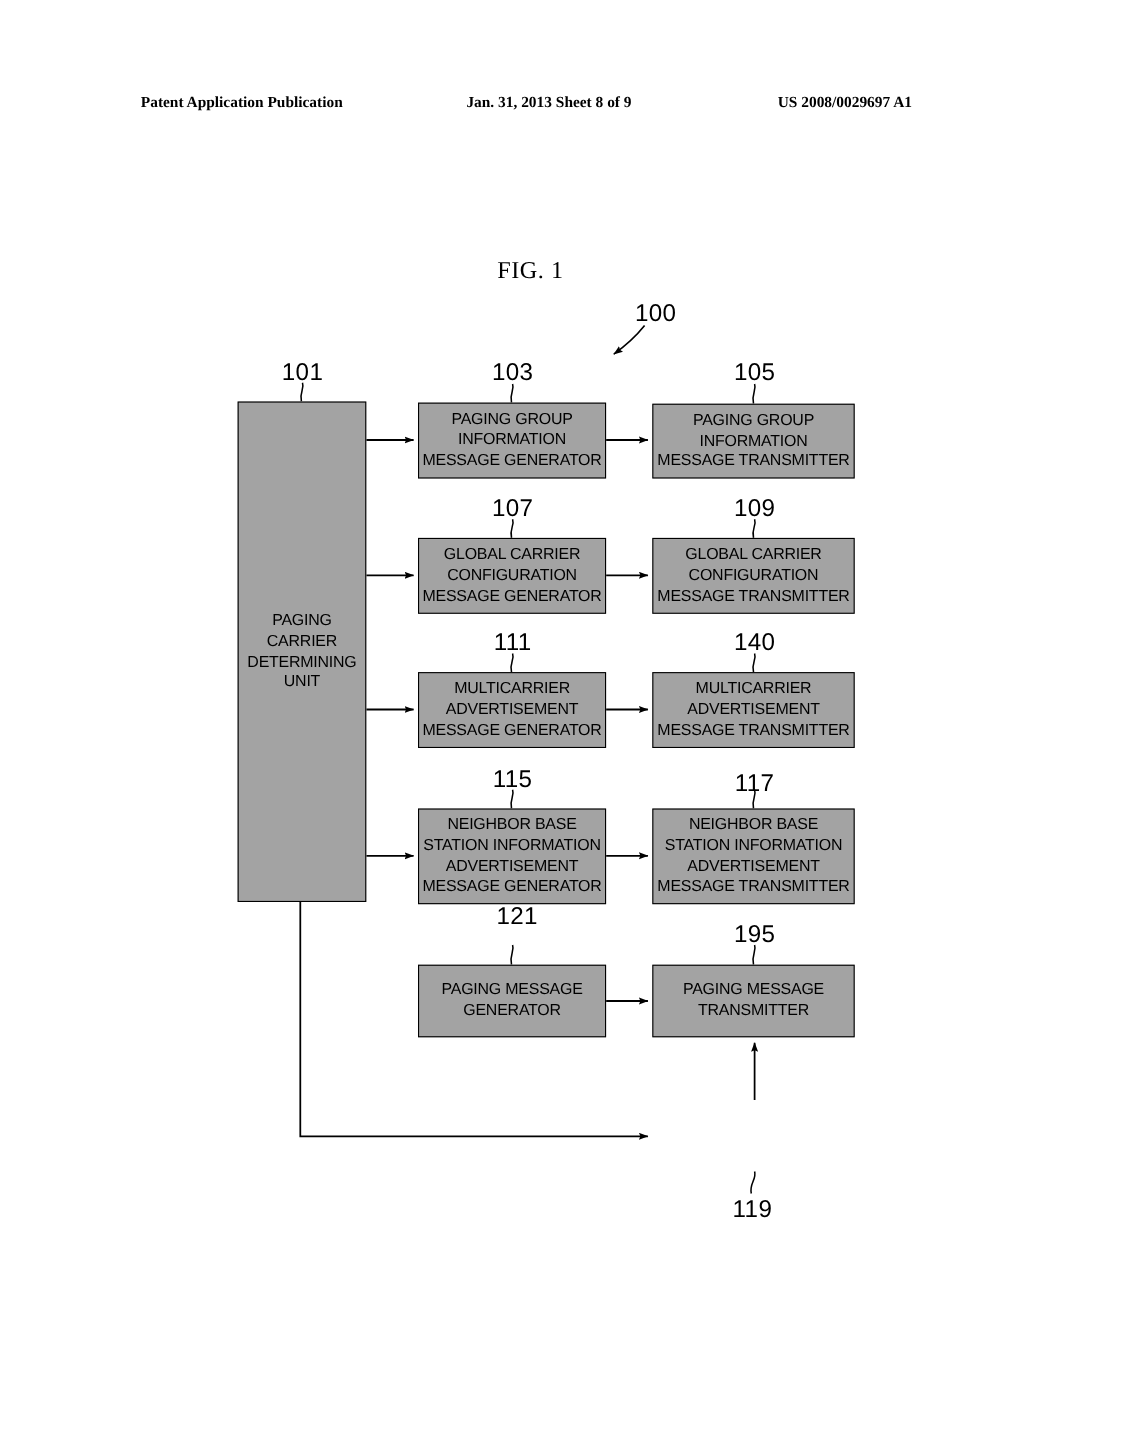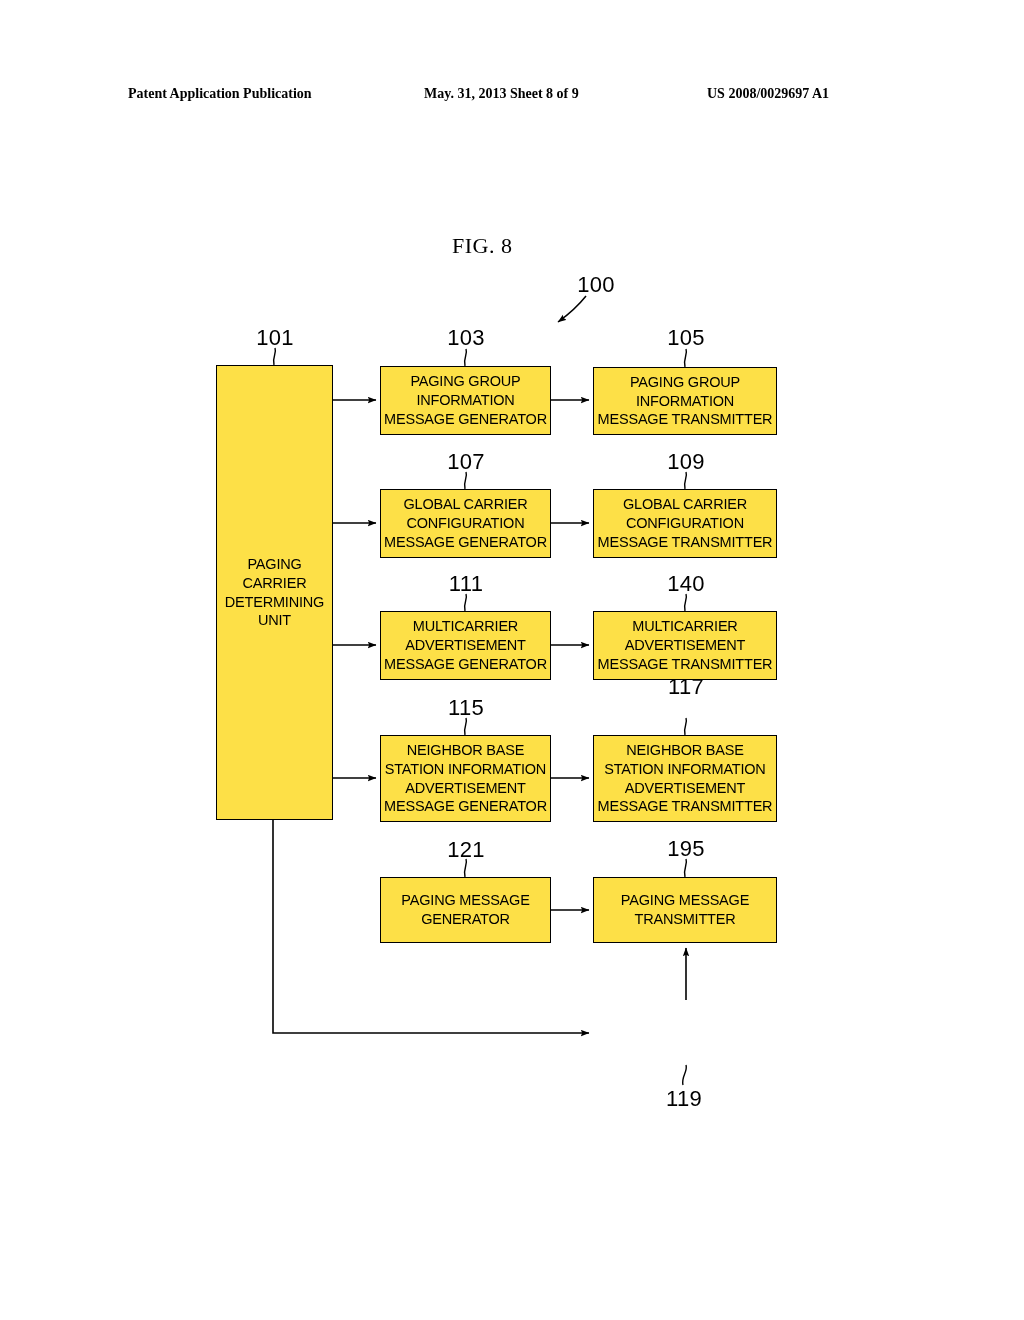--- a/index.html
+++ b/index.html
@@ -57,21 +57,21 @@
     width: 1024px;
     height: 1320px;
     pointer-events: none;
   }
 
   
   .node {
     position: absolute;
     box-sizing: border-box;
     border: 1.6px solid #000000;
-    background: #fde047;
+    background: #a3a3a3;
     display: flex;
     align-items: center;
     justify-content: center;
     text-align: center;
     font-family: "Liberation Sans", sans-serif;
     font-size: 14.5px;
     line-height: 1.30;
     letter-spacing: -0.2px;
   }
   .node .lines { padding: 0 3px; white-space: pre-line; }
@@ -84,25 +84,25 @@
     letter-spacing: 0.3px;
     text-align: center;
     width: 46px;
   }
 </style>
 </head>
 <body>
 
 <div id="page-header">
   <span class="hdr-left">Patent Application Publication</span>
-  <span class="hdr-center">May. 31, 2013  Sheet 8 of 9</span>
+  <span class="hdr-center">Jan. 31, 2013  Sheet 8 of 9</span>
   <span class="hdr-right">US 2008/0029697 A1</span>
 </div>
 
-<div id="fig-title">FIG. 8</div>
+<div id="fig-title">FIG. 1</div>
 
 <div id="diagram">
 
   <svg id="wires" viewBox="0 0 1024 1320" width="1024" height="1320">
     <defs>
       <marker id="ah" markerWidth="9" markerHeight="9" refX="8.2" refY="3.2" orient="auto" markerUnits="userSpaceOnUse">
         <path d="M0,0 L8.6,3.2 L0,6.4 L1.4,3.2 z" fill="#000"></path>
       </marker>
     </defs>
     <g stroke="#000" stroke-width="1.6" fill="none">
@@ -142,22 +142,22 @@
   </svg>
 
   <div class="refnum" style="left:252px; top:325px;">101</div>
   <div class="refnum" style="left:443px; top:325px;">103</div>
   <div class="refnum" style="left:663px; top:325px;">105</div>
   <div class="refnum" style="left:443px; top:449px;">107</div>
   <div class="refnum" style="left:663px; top:449px;">109</div>
   <div class="refnum" style="left:443px; top:571px;">111</div>
   <div class="refnum" style="left:663px; top:571px;">140</div>
   <div class="refnum" style="left:443px; top:695px;">115</div>
-  <div class="refnum" style="left:663px; top:674px;">117</div>
-  <div class="refnum" style="left:443px; top:837px;">121</div>
+  <div class="refnum" style="left:663px; top:699px;">117</div>
+  <div class="refnum" style="left:443px; top:820px;text-align:right;">121</div>
   <div class="refnum" style="left:663px; top:836px;">195</div>
   <div class="refnum" style="left:661px; top:1086px;">119</div>
   <div class="refnum" style="left:573px; top:272px;">100</div>
 
   <div class="node" style="left:216px; top:365px; width:117px; height:455px;">
     <span class="lines">PAGING
 CARRIER
 DETERMINING
 UNIT</span>
   </div>

